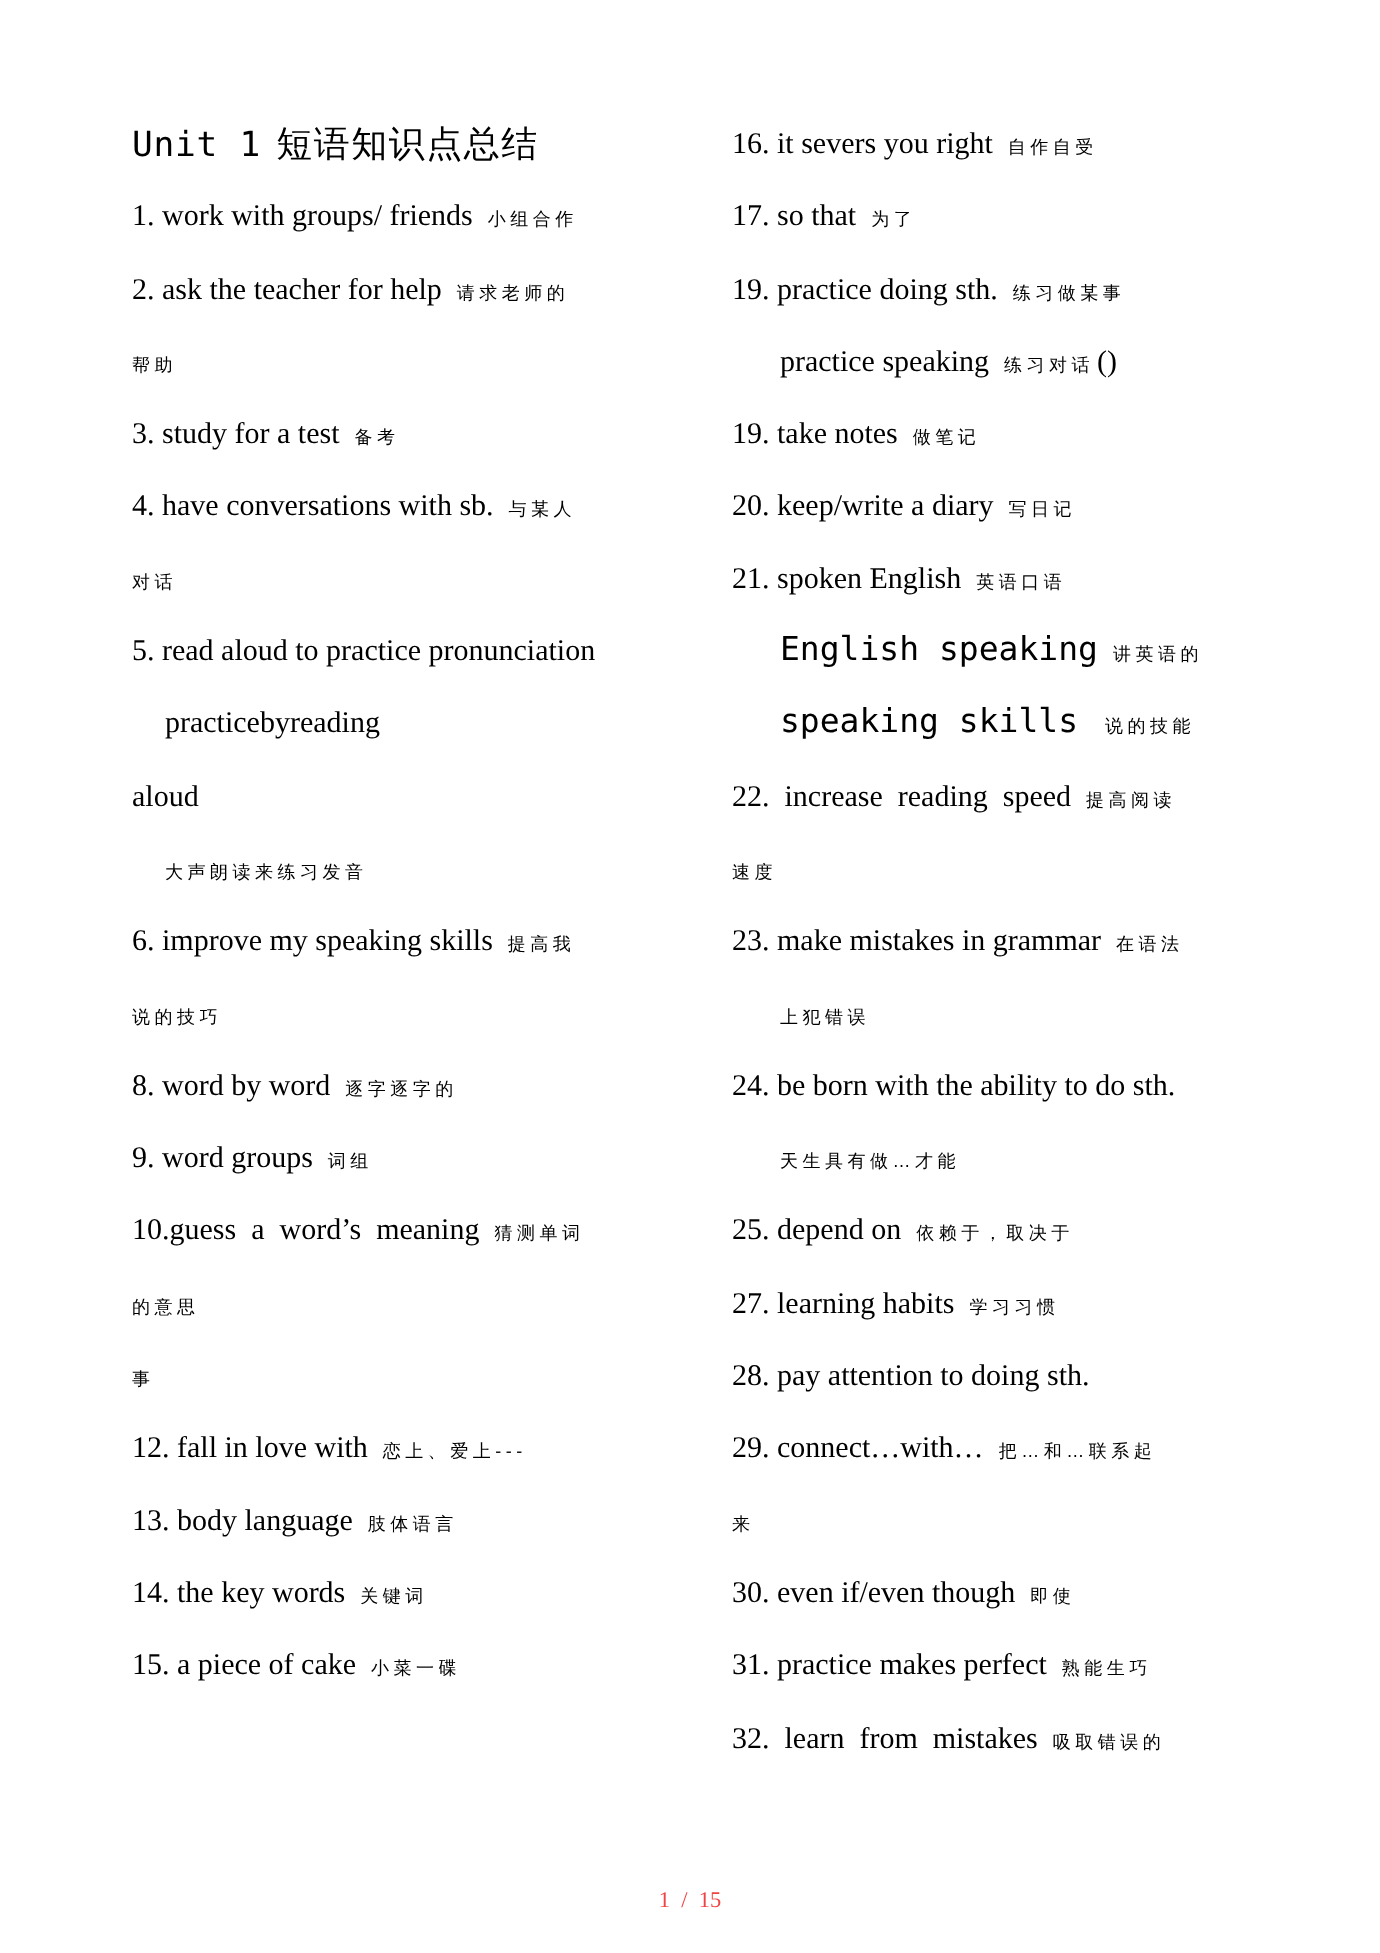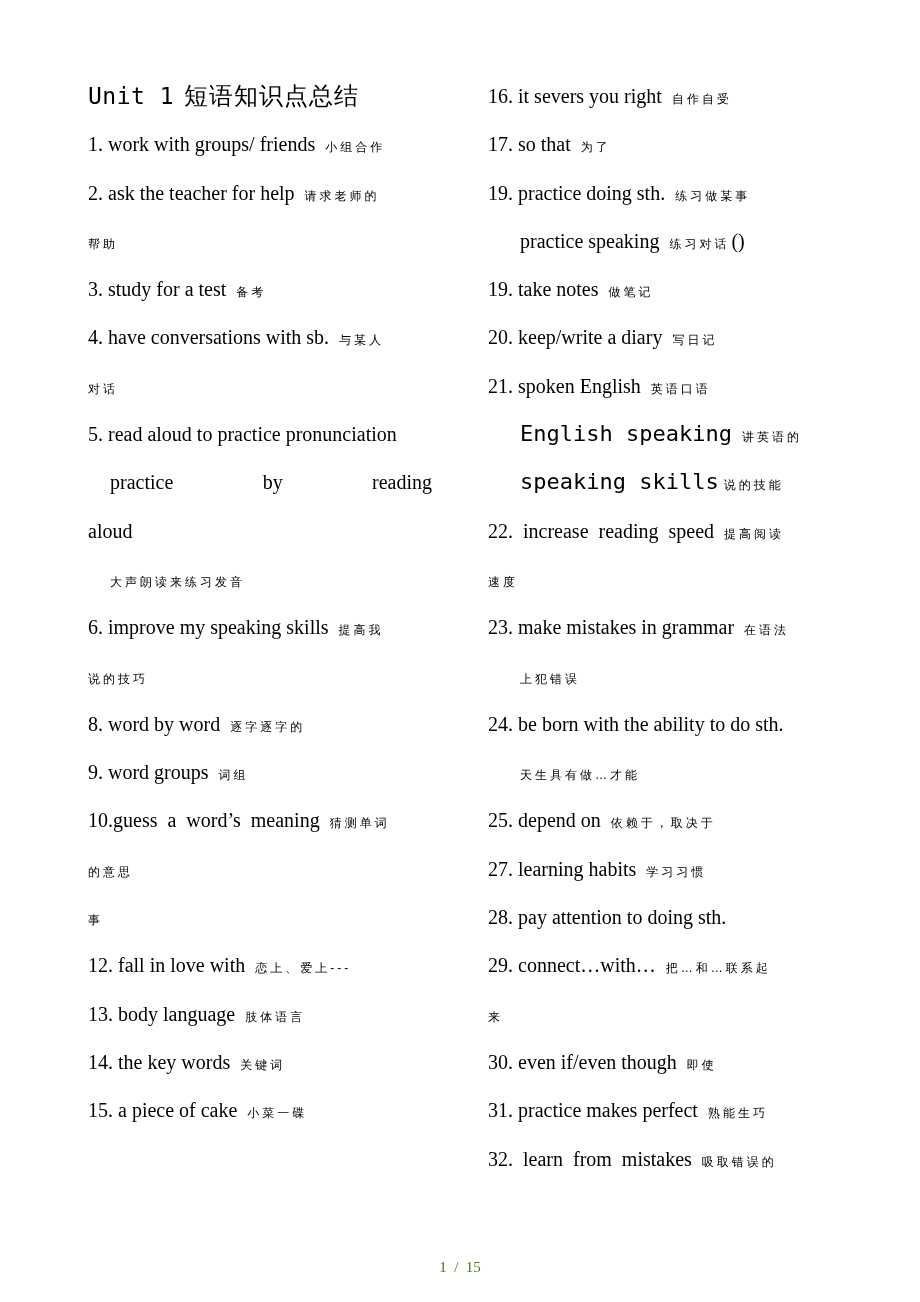--- a/index.html
+++ b/index.html
@@ -13,24 +13,24 @@
     font-family: "Liberation Serif", "DejaVu Serif", serif; font-size: 20px;
   }
   .line.title { font-family: "DejaVu Sans Mono", "Liberation Mono", monospace; font-size: 23px; letter-spacing: 0.5px; }
   .line.title .cn { font-family: "DejaVu Sans", sans-serif; font-size: 24px; letter-spacing: 1px; }
   .cn { font-family: Liberation Sans, sans-serif; font-size: 12px; letter-spacing: 3px; margin-left: 10px; }
   .cn.solo { margin-left: 0; }
   .mono { font-family: "DejaVu Sans Mono", "Liberation Mono", monospace; font-size: 22px; }
   .indent1 { padding-left: 22px; }
   .indent2 { padding-left: 32px; }
   .indent3 { padding-left: 44px; }
-  .justify { display: flex; justify-content: space-between; width: 345px; }
+  .justify { display: flex; width: 345px; }
   .footer {
     position: absolute; top: 1259px; left: 0; width: 920px; text-align: center;
-    font-family: "Liberation Serif", serif; font-size: 15px; color: #4d7c0f;
+    font-family: "Liberation Serif", serif; font-size: 15px; color: #ef4444;
   }
 </style>
 </head>
 <body>
 
 <div class="page">
 
   <div class="col left">
     <div class="line title"><span>Unit 1</span><span class="cn">短语知识点总结</span></div>
 
@@ -84,21 +84,21 @@
 
     <div class="line"><span>19. practice doing sth.</span><span class="cn">练习做某事</span></div>
     <div class="line indent2"><span>practice speaking</span><span class="cn">练习对话</span><span style="margin-left:2px;">()</span></div>
 
     <div class="line"><span>19. take notes</span><span class="cn">做笔记</span></div>
 
     <div class="line"><span>20. keep/write a diary</span><span class="cn">写日记</span></div>
 
     <div class="line"><span>21. spoken English</span><span class="cn">英语口语</span></div>
     <div class="line indent2"><span class="mono">English speaking</span><span class="cn">讲英语的</span></div>
-    <div class="line indent2"><span class="mono">speaking skills</span><span class="cn" style="margin-left:5px;">说的技能</span></div>
+    <div class="line indent2"><span class="mono">speaking skills</span><span class="cn" style="margin-left:18px;">说的技能</span></div>
 
     <div class="line" style="white-space:pre;"><span>22.  increase  reading  speed</span><span class="cn">提高阅读</span></div>
     <div class="line"><span class="cn solo">速度</span></div>
 
     <div class="line"><span>23. make mistakes in grammar</span><span class="cn">在语法</span></div>
     <div class="line indent2"><span class="cn solo">上犯错误</span></div>
 
     <div class="line"><span>24. be born with the ability to do sth.</span></div>
     <div class="line indent2"><span class="cn solo">天生具有做…才能</span></div>
 

